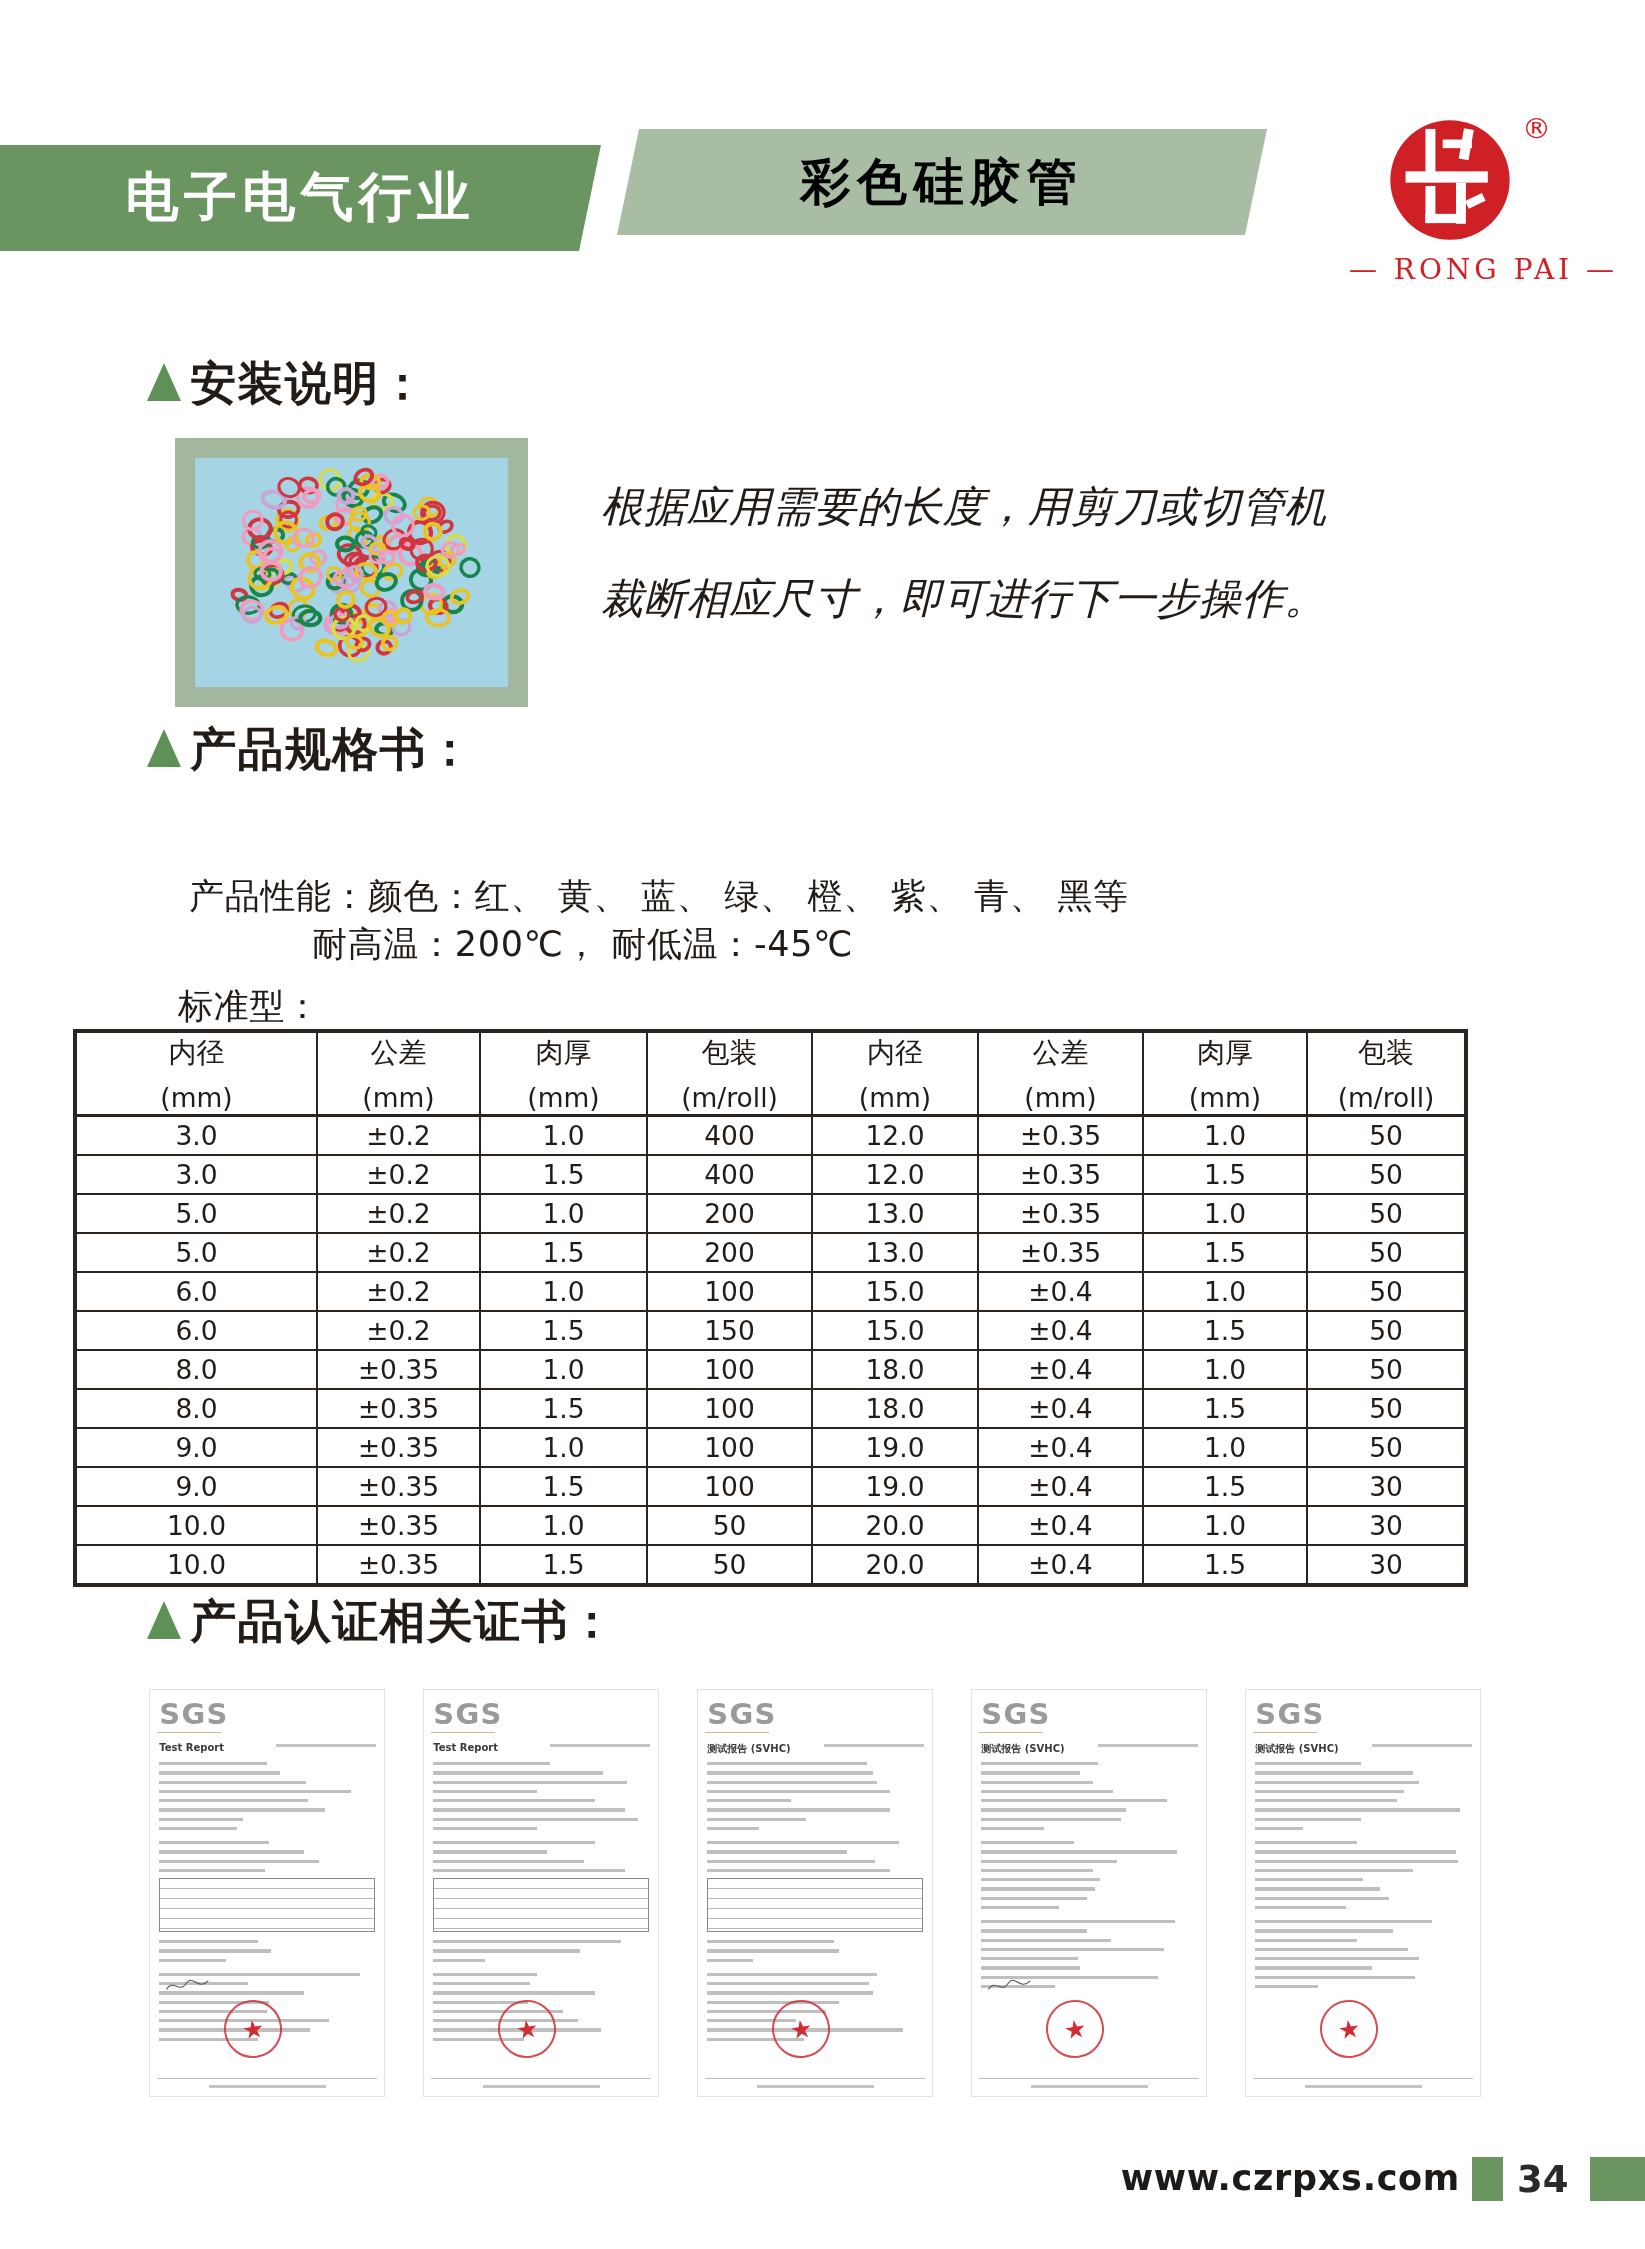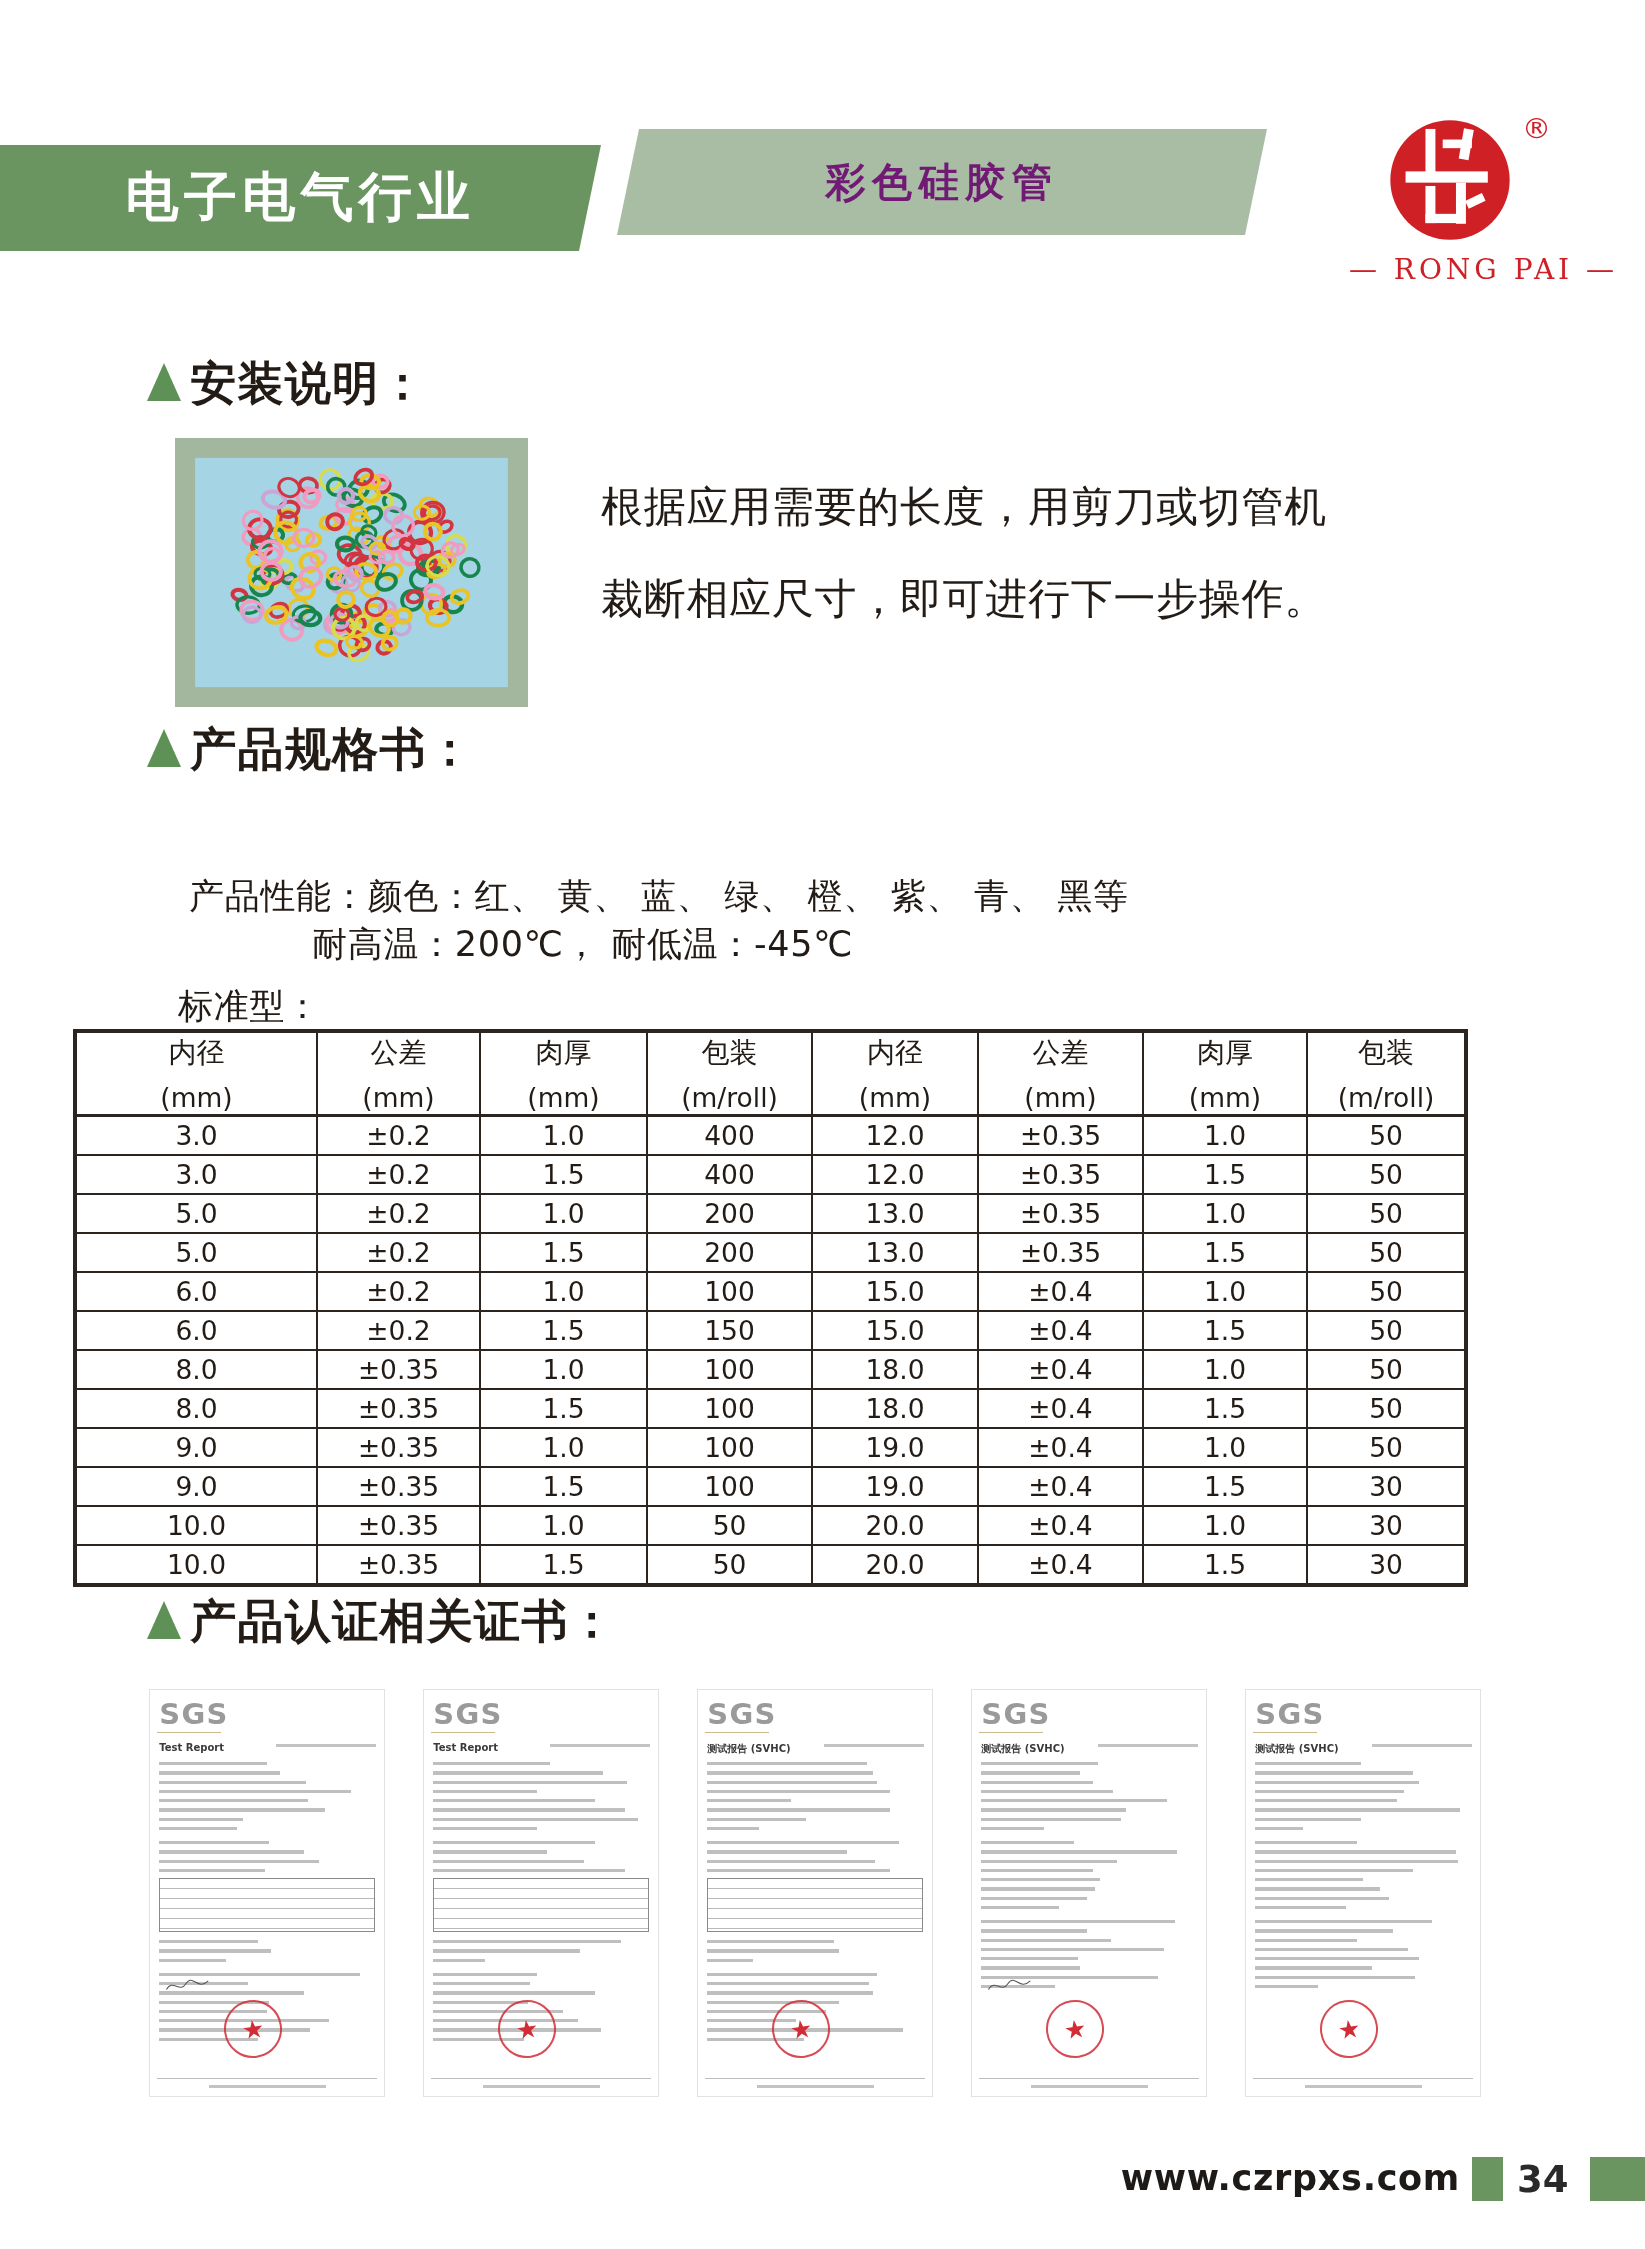--- a/index.html
+++ b/index.html
@@ -12,38 +12,38 @@
     position:absolute;left:0;top:129px;width:601px;height:106px;background:#6a9561;
     clip-path:polygon(0 0,601px 0,579px 106px,0 106px);
     display:flex;align-items:center;justify-content:center;margin-top:16px;
   }
   .banner-dark .txt{font-size:53px;font-weight:700;color:#ffffff;letter-spacing:5.3px;}
   .banner-light{
     position:absolute;left:617px;top:129px;width:650px;height:106px;background:#a9bda4;
     clip-path:polygon(22px 0,650px 0,628px 106px,0 106px);
     display:flex;align-items:center;justify-content:center;
   }
-  .banner-light .txt{font-size:40px;font-weight:700;color:#701a75;letter-spacing:6.6px;}
+  .banner-light .txt{font-size:50px;font-weight:700;color:#000000;letter-spacing:6.6px;}
   
   .logo{position:absolute;left:1377px;top:110px;width:212px;height:179px;}
   .logo .mark{position:absolute;left:10px;top:6.6px;}
   .logo .reg{position:absolute;left:145px;top:1.3px;font-size:29px;color:#cf2026;font-weight:400;}
   .logo .brand{
     position:absolute;left:-53px;top:143px;width:319px;text-align:center;
     font-family:"DejaVu Serif",serif;font-size:28px;color:#cf2026;letter-spacing:4px;white-space:nowrap;
   }
   
   .sec-head{position:absolute;display:flex;align-items:flex-end;}
   .sec-head .tri{width:0;height:0;border-left:17px solid transparent;border-right:17px solid transparent;
     border-bottom:38px solid #5d9156;margin-bottom:5.3px;}
   .sec-head .t{font-size:46px;font-weight:600;line-height:1;margin-left:9.3px;letter-spacing:1.3px;}
   
   .photo{position:absolute;left:175px;top:438px;width:353px;height:269px;background:#a3b79e;}
   .photo svg{position:absolute;left:0;top:0;}
-  .desc-line{position:absolute;left:601px;width:929px;font-size:42px;font-weight:500;letter-spacing:0.7px;}
+  .desc-line{position:absolute;left:601px;width:929px;font-size:42px;font-weight:500;letter-spacing:0.7px;font-style:italic;}
   
   .spec-line{position:absolute;font-size:35px;font-weight:500;letter-spacing:0.7px;}
   
   table.spec{
     position:absolute;left:73px;top:1029px;border-collapse:collapse;table-layout:fixed;
     border:4px solid #2b241f;
   }
   table.spec th,table.spec td{
     border:2px solid #2b241f;text-align:center;vertical-align:middle;
     font-weight:400;padding:0;

